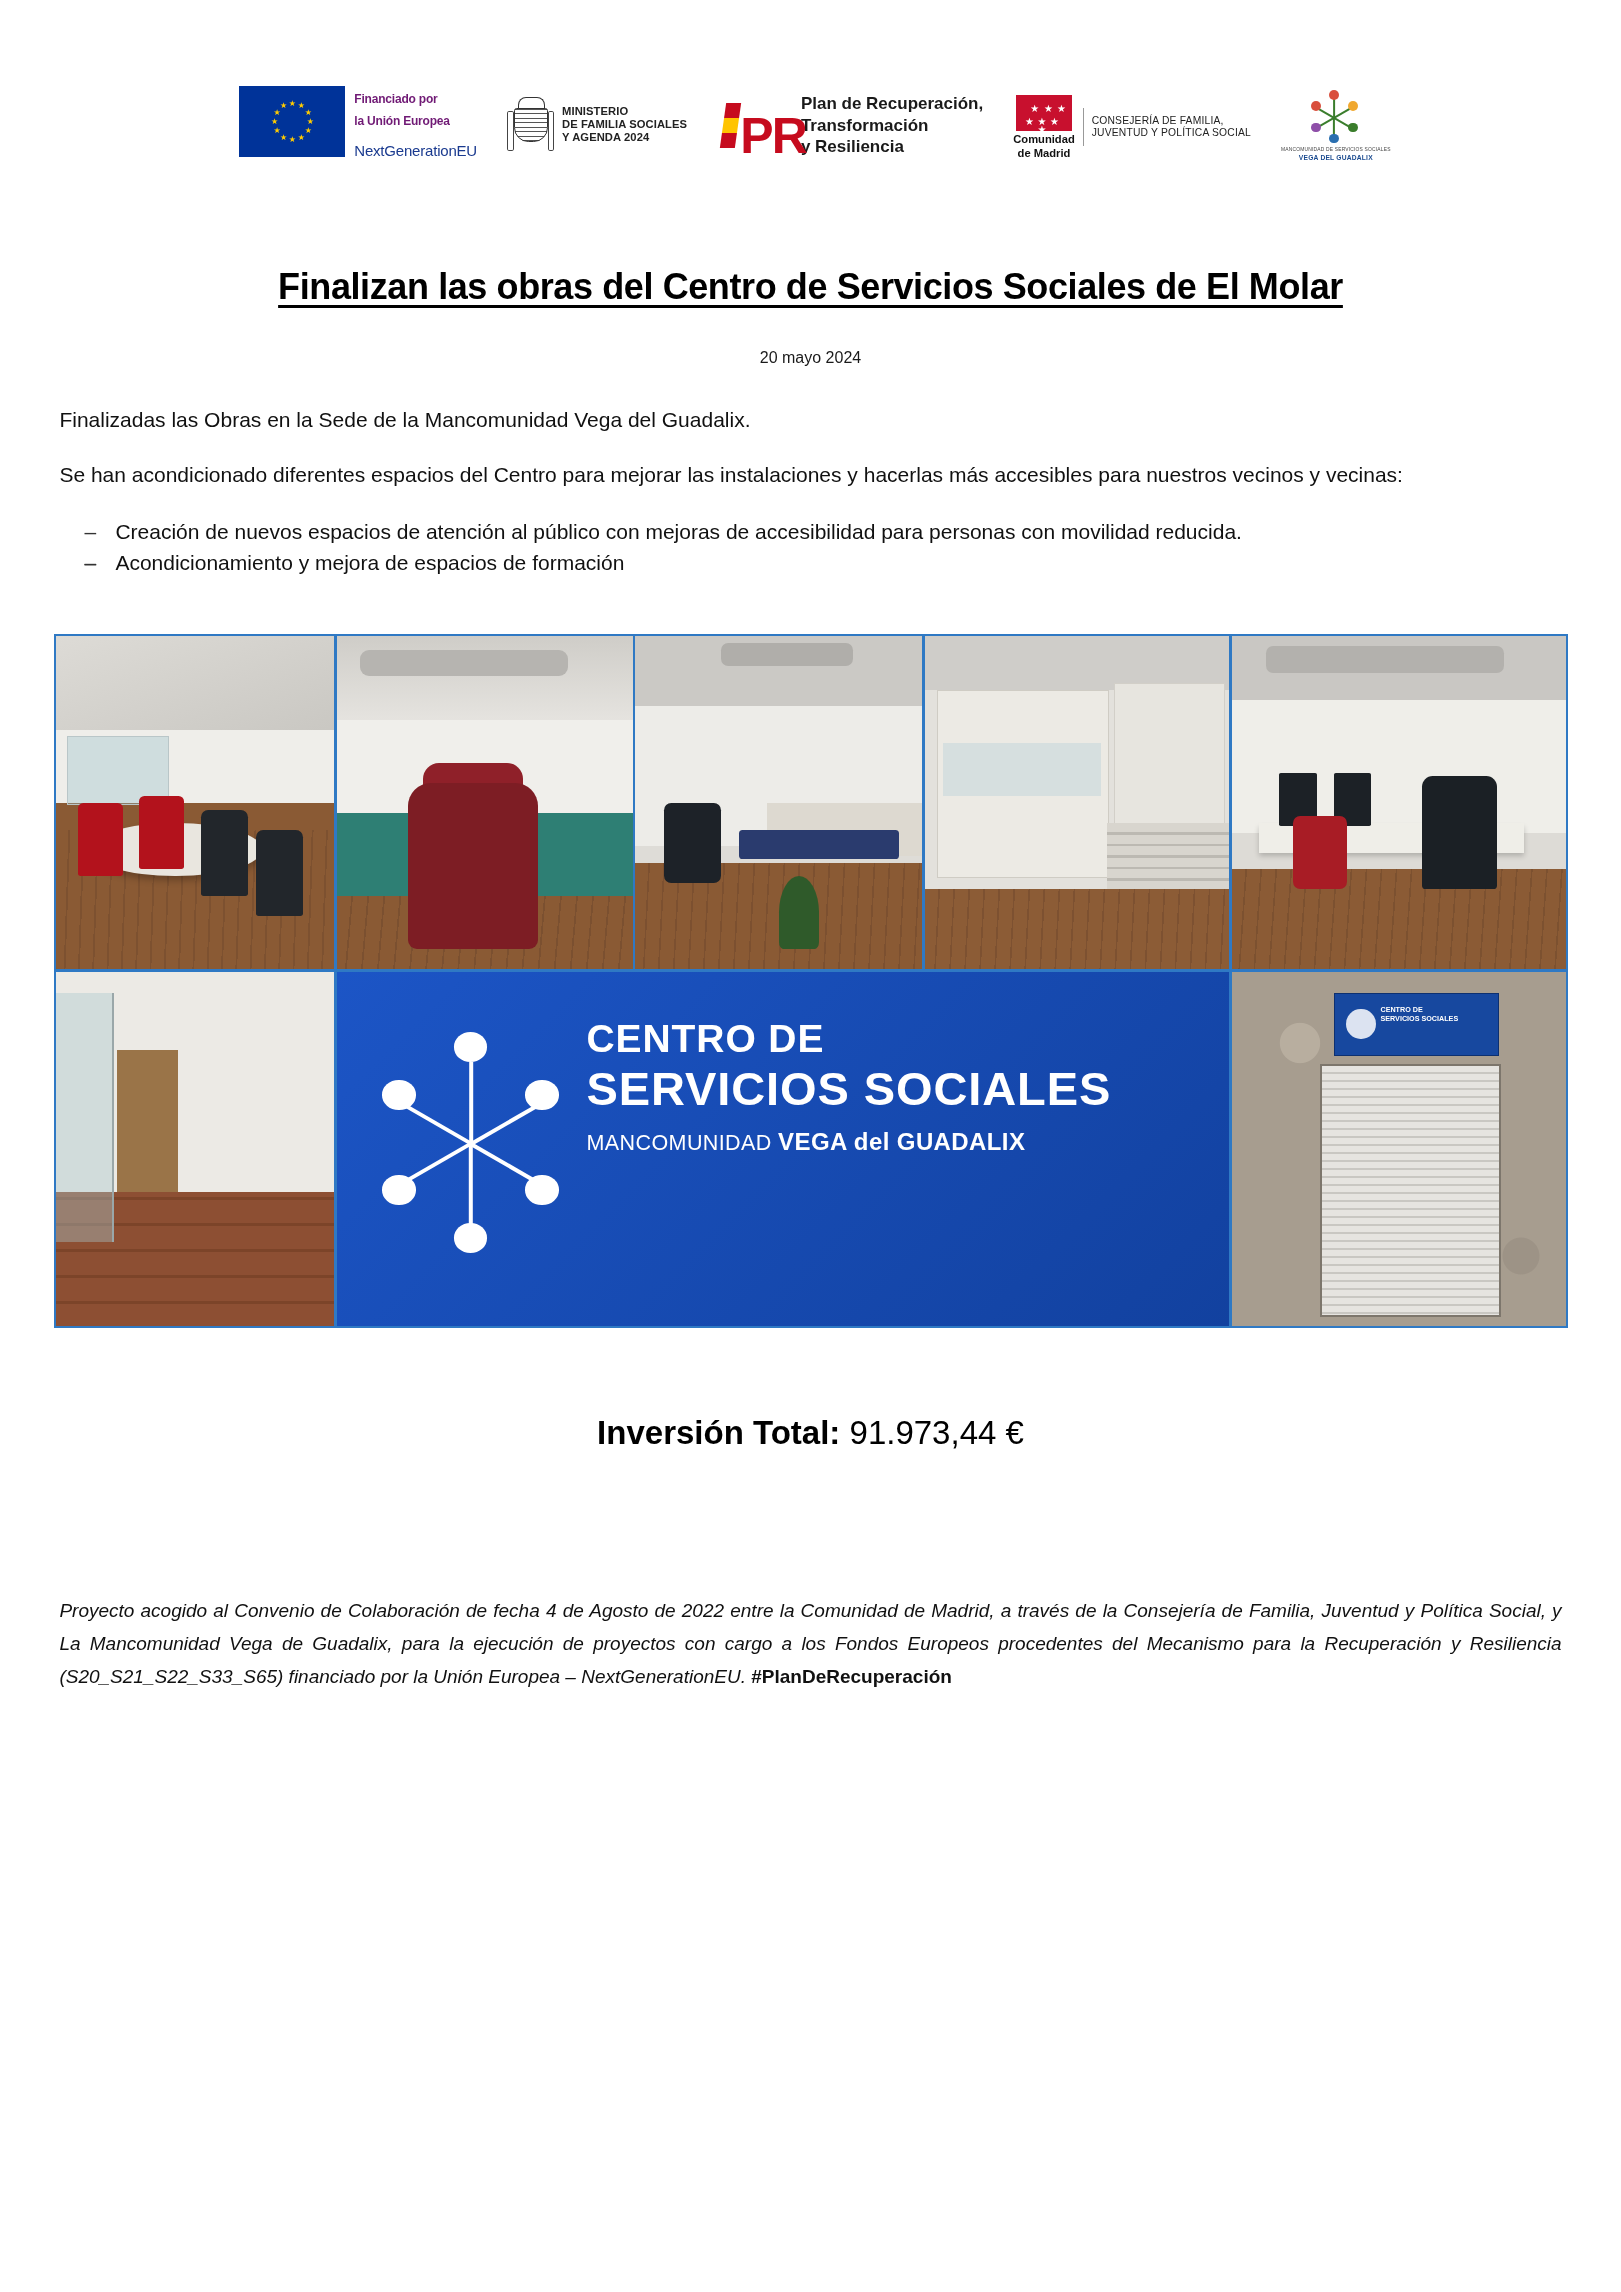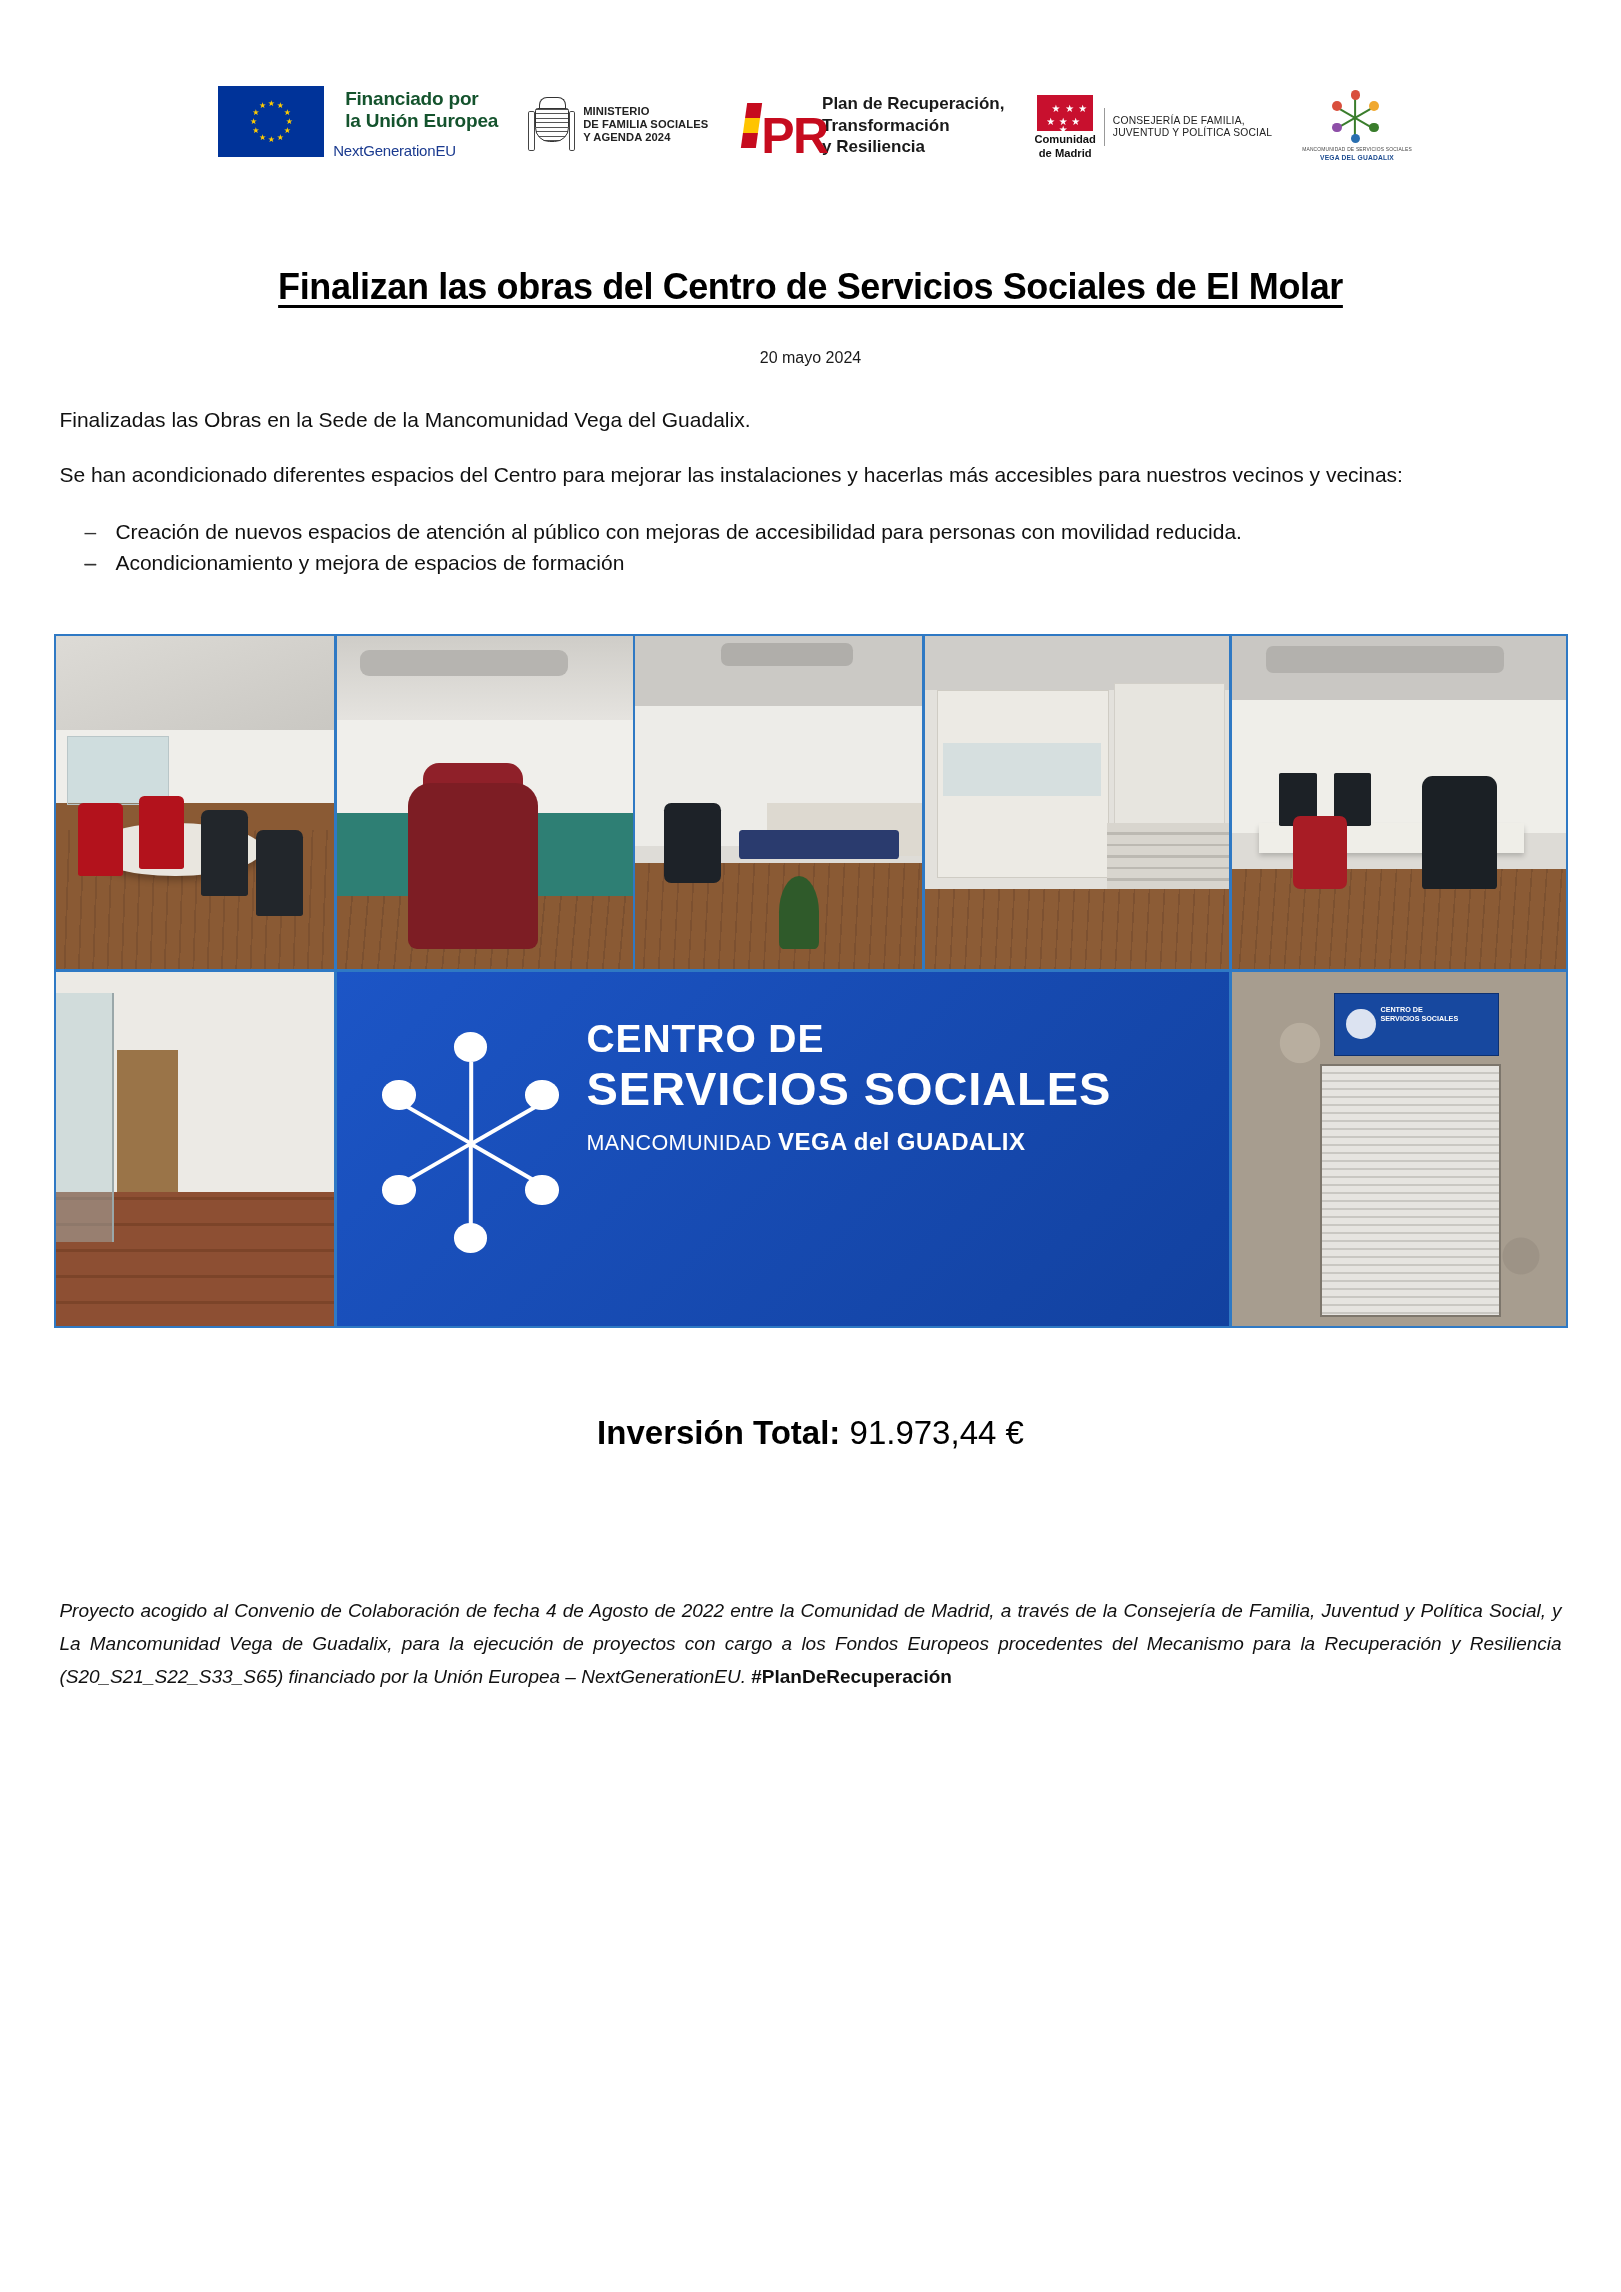--- a/index.html
+++ b/index.html
@@ -62,25 +62,24 @@
     color: #FFCC00;
     font-size: 8px;
     line-height: 6.3px;
     text-align: center;
   }
   .eu-text {
     padding-top: 1.8px;
   }
   .eu-text .l1 {
     font-weight: bold;
-    font-size: 19px;
-    color: #14532d;
+    font-size: 12px;
+    color: #701a75;
     line-height: 22.4px;
     letter-spacing: -0.2px;
-    margin-left: 12px;
   }
   .eu-text .l2 {
     font-size: 15px;
     color: #1a3a8f;
     line-height: 21.5px;
     margin-top: 7.2px;
     letter-spacing: -0.2px;
   }
 
   

